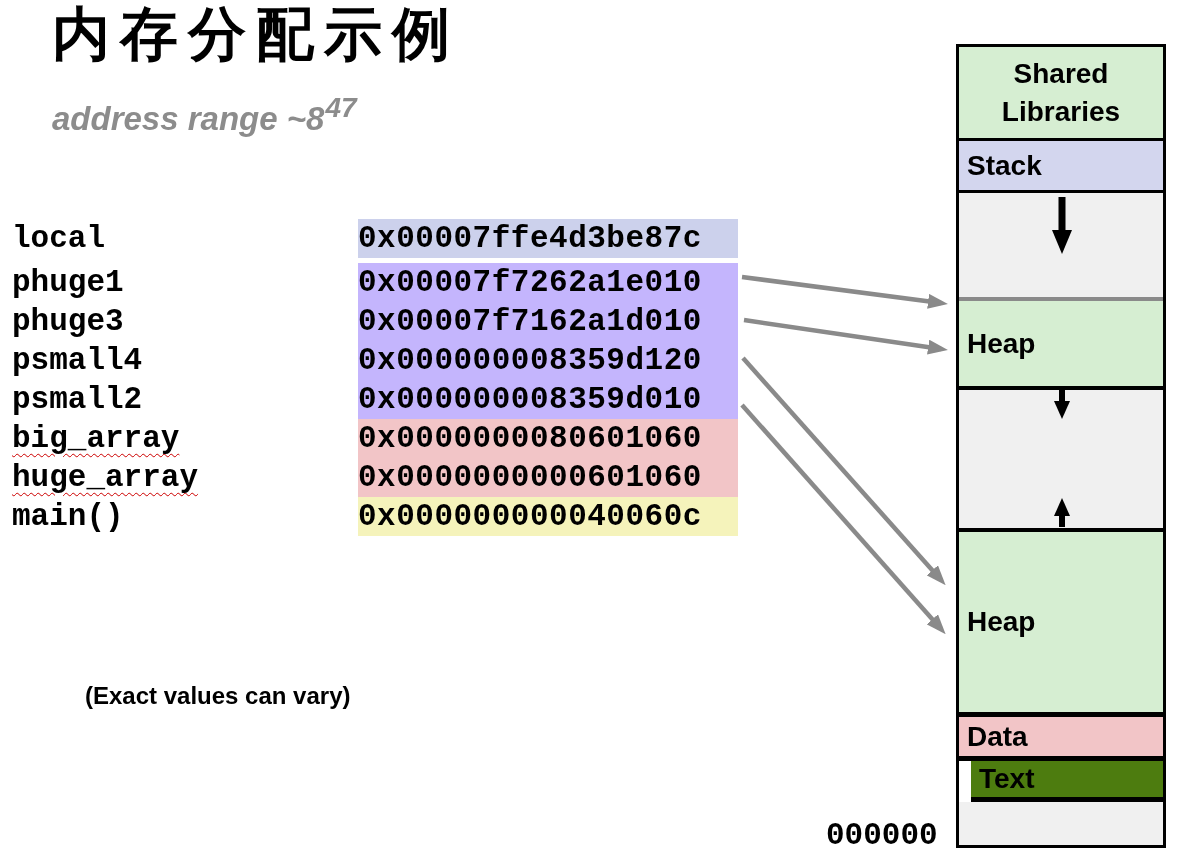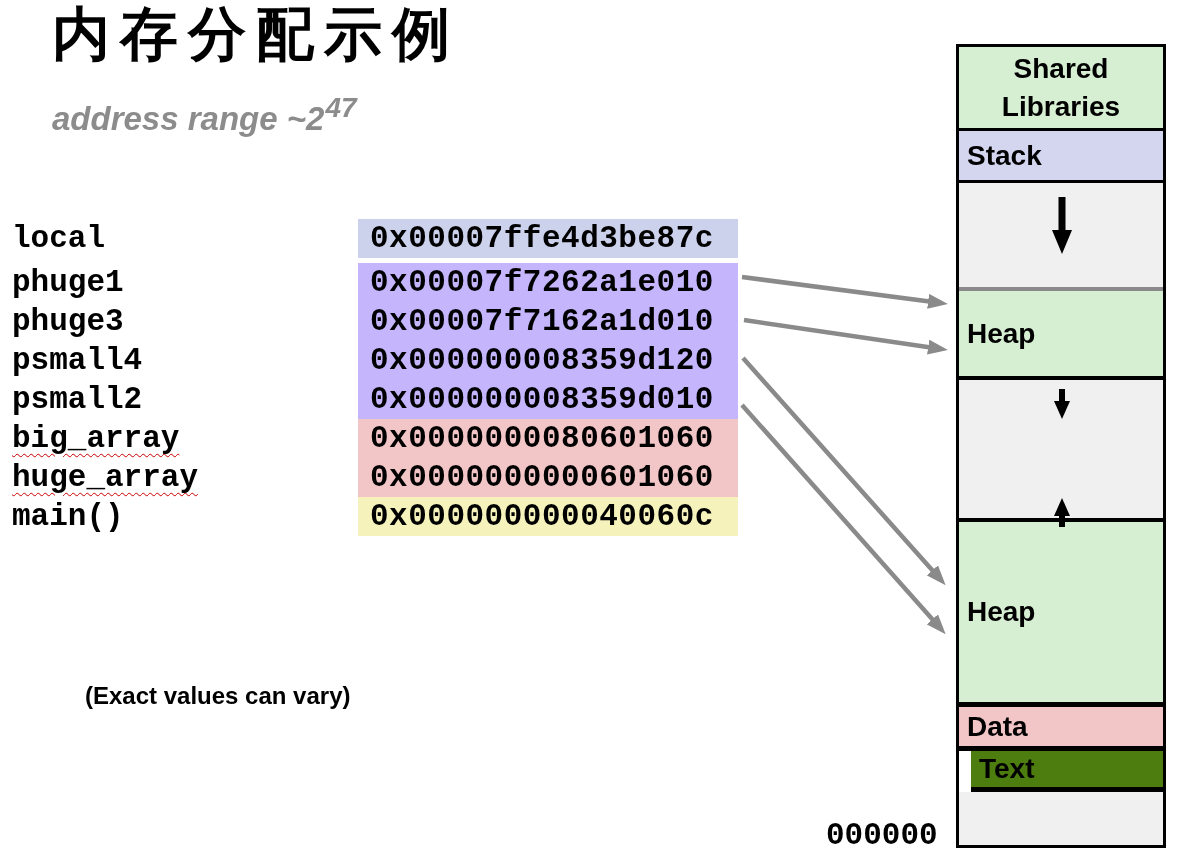--- a/index.html
+++ b/index.html
@@ -18,36 +18,36 @@
   }
   .subtitle .sup{font-size:28px;position:relative;top:-13px;left:1px;}
   .rows{position:absolute;left:0;top:219px;}
   .row{
     display:flex;height:39px;
     font-family:"Liberation Mono","DejaVu Sans Mono",monospace;
     font-weight:700;font-size:31px;line-height:39px;white-space:nowrap;
   }
   .row.gap-after{margin-bottom:5px;}
   .var-name{width:358px;padding-left:12px;box-sizing:border-box;}
-  .addr{width:380px;padding-left:12px;box-sizing:border-box;letter-spacing:0.5px;}
+  .addr{width:380px;box-sizing:border-box;letter-spacing:0.5px;}
   [data-color="lavender"]{background:#ccd1ec;}
   [data-color="green"]{background:#c4b5fd;}
   [data-color="pink"]{background:#f2c5c7;}
   [data-color="yellow"]{background:#f5f3bb;}
   [data-underline="wavy-red"]{
     text-decoration:underline wavy #cc0000;
     text-decoration-thickness:1px;text-underline-offset:6px;
   }
   .note{position:absolute;left:85px;top:682px;font-size:24px;font-weight:700;}
   .memmap{
     position:absolute;left:956px;top:44px;width:204px;height:798px;
     border:3px solid #000;display:flex;flex-direction:column;
   }
   .seg{box-sizing:border-box;font-weight:700;font-size:28px;display:flex;align-items:center;}
-  .seg-shared{height:84px;background:#d6eed2;border-bottom:3px solid #000;justify-content:center;text-align:center;line-height:1.35;}
+  .seg-shared{height:94px;background:#d6eed2;border-bottom:3px solid #000;justify-content:center;text-align:center;line-height:1.35;}
   .seg-shared .seg-label{width:150px;}
   .seg-stack{height:52px;background:#d3d6ee;border-bottom:3px solid #000;}
   .seg-gray1{height:108px;background:#f0f0f0;border-bottom:4px solid #8a8a8a;}
   .seg-heap1{height:89px;background:#d6eed2;border-bottom:4px solid #000;}
   .seg-gray2{height:142px;background:#f0f0f0;border-bottom:4px solid #000;}
   .seg-heap2{height:185px;background:#d6eed2;border-bottom:5px solid #000;}
   .seg-data{height:44px;background:#f2c5c7;border-bottom:5px solid #000;}
   .seg-text{height:41px;background:#4d7c0f;border-bottom:5px solid #000;margin-left:12px;}
   .seg-bottom{flex:1;background:#f0f0f0;}
   .pad-label{padding-left:8px;}
@@ -56,21 +56,21 @@
     font-family:"Liberation Mono","DejaVu Sans Mono",monospace;
     font-weight:700;font-size:31px;
   }
   .arrow-layer{position:absolute;left:0;top:0;pointer-events:none;}
 </style>
 </head>
 <body>
 
 <div class="title">内存分配示例</div>
 
-<div class="subtitle"><span>address range ~2</span><span class="sup">47</span></div>
+<div class="subtitle"><span>address range ~8</span><span class="sup">47</span></div>
 
 <div class="rows">
   <div class="row gap-after">
     <span class="var-name">local</span>
     <span class="addr" data-color="lavender">0x00007ffe4d3be87c</span>
   </div>
   <div class="row">
     <span class="var-name">phuge1</span>
     <span class="addr" data-color="green">0x00007f7262a1e010</span>
   </div>

